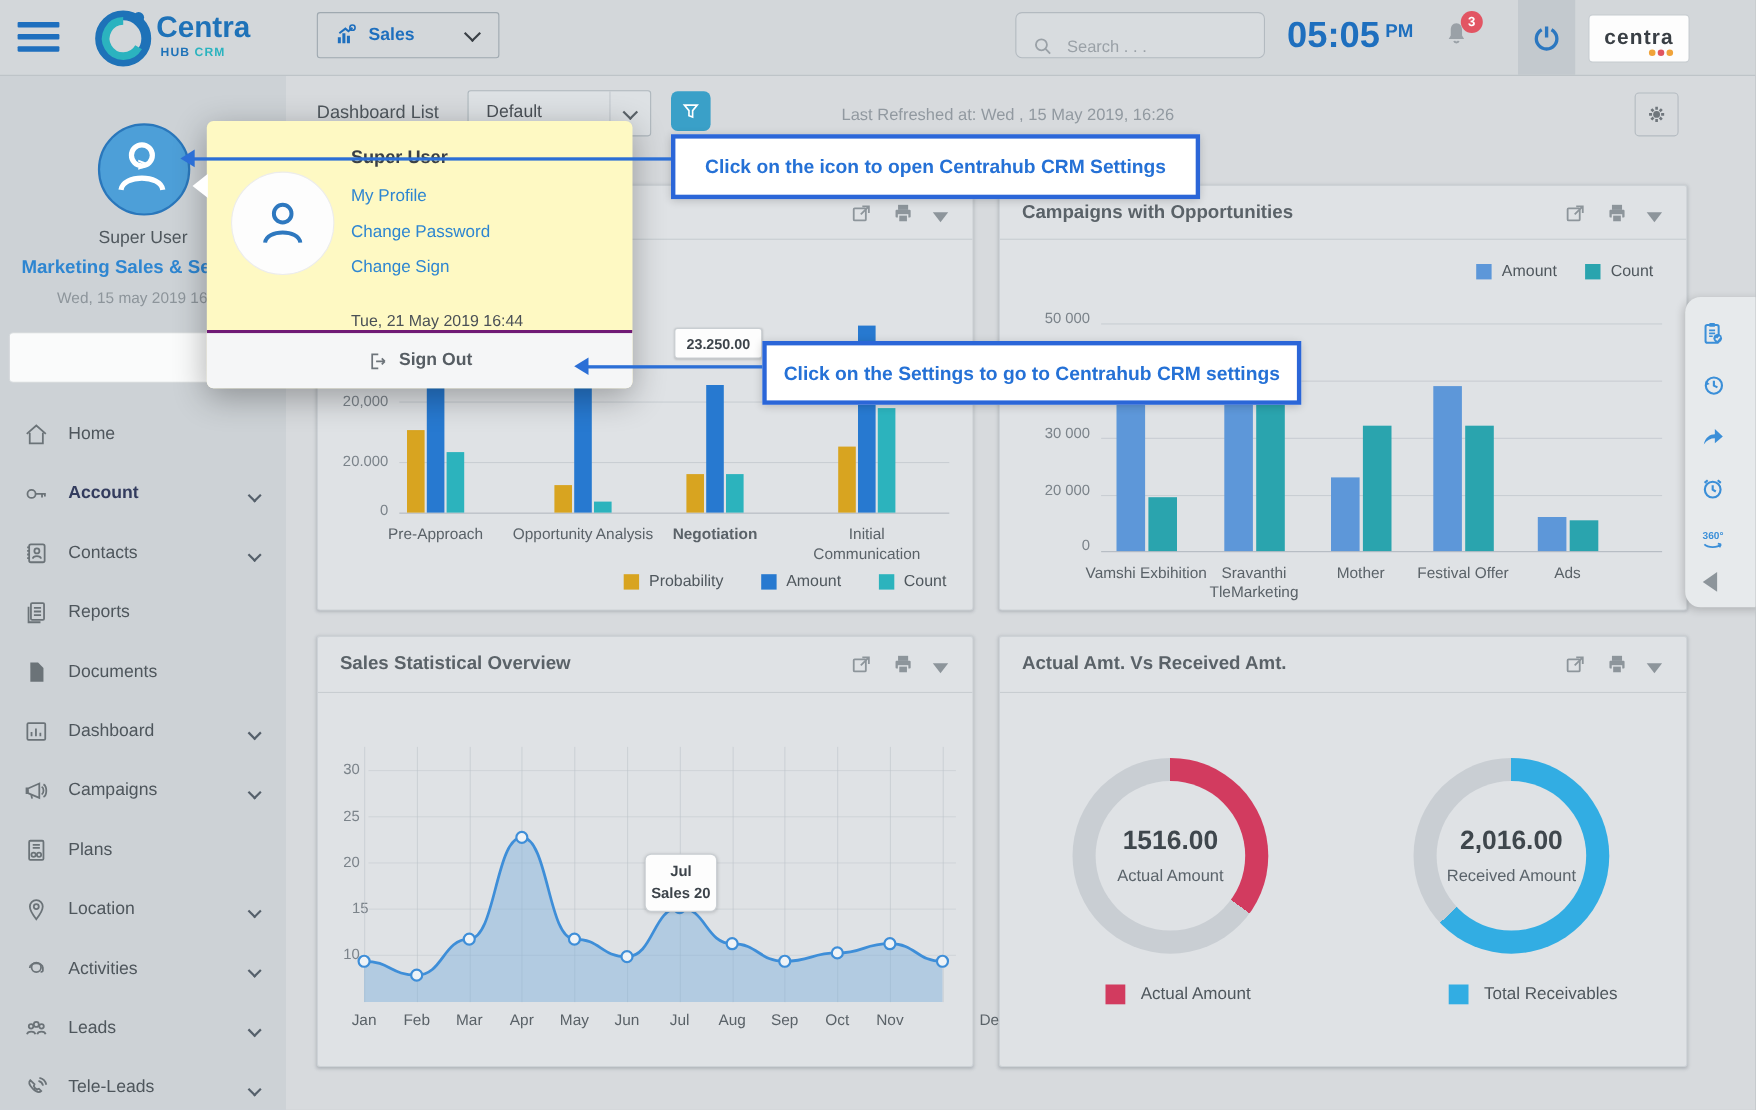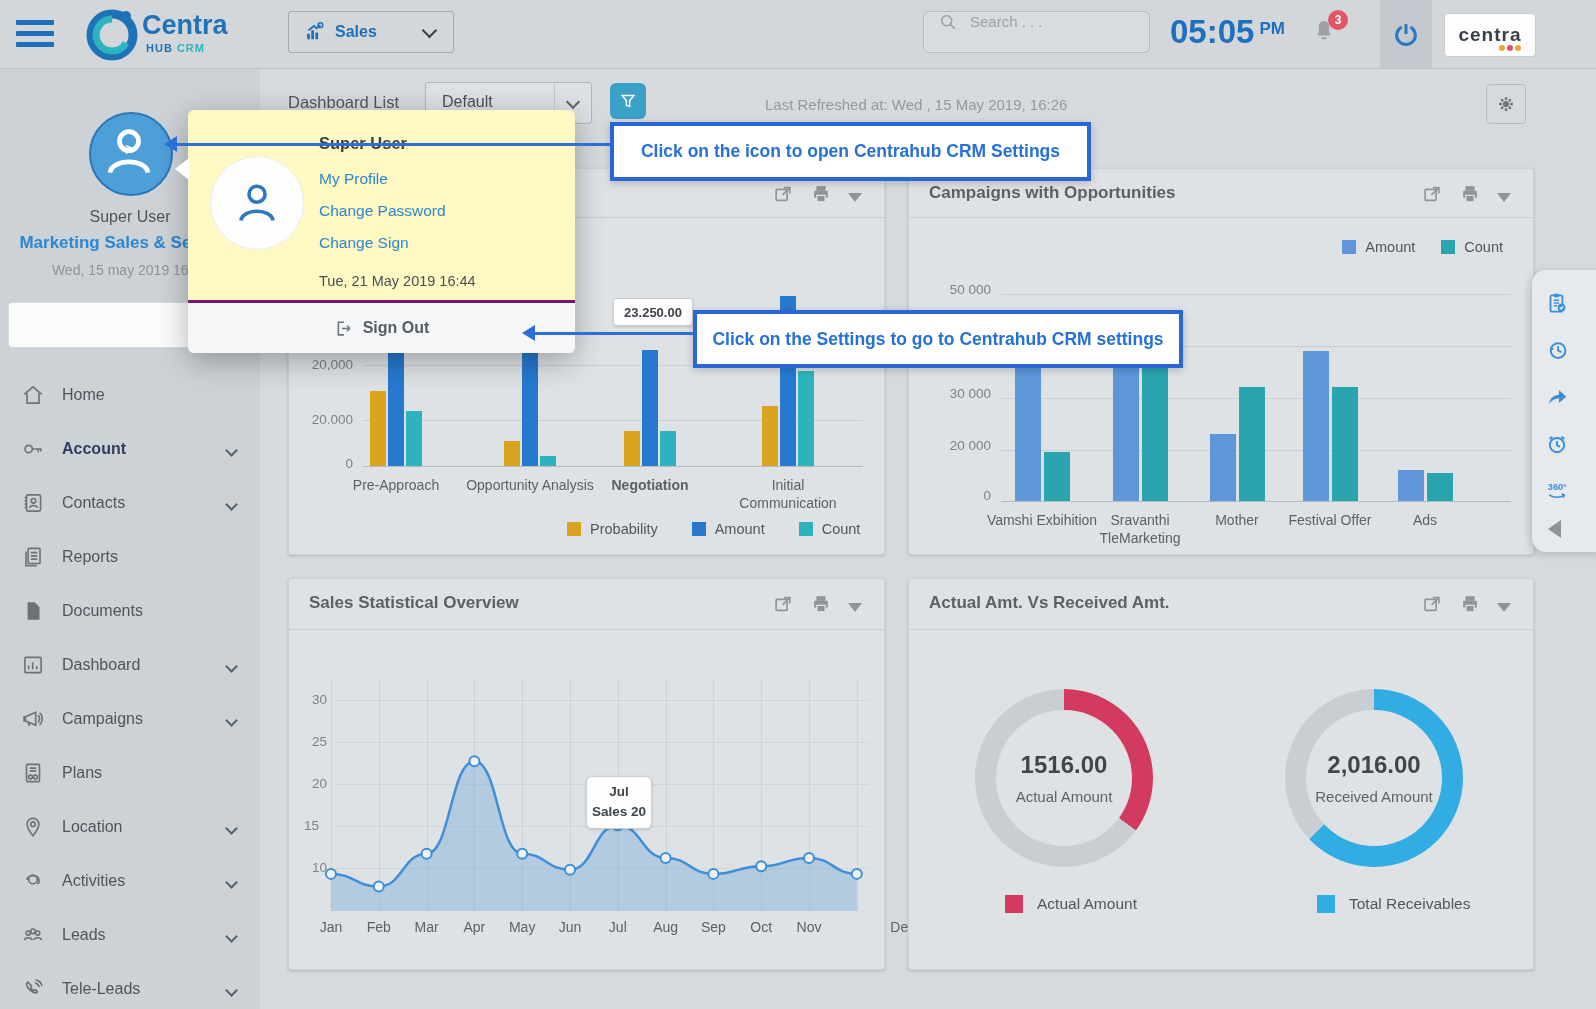--- a/index.html
+++ b/index.html
@@ -12,21 +12,21 @@
   .hamburger span{display:block;height:5px;background:#1e6fbe;border-radius:1px;margin-bottom:6px;}
   .brand{position:absolute;left:86px;top:5px;width:150px;height:58px;}
   .brand svg{position:absolute;left:0;top:1px;}
   .brand .nm{position:absolute;left:56px;top:5px;font-size:27px;font-weight:bold;color:#1e72b8;letter-spacing:0;}
   .brand .sub{position:absolute;left:60px;top:37px;font-size:11px;font-weight:bold;letter-spacing:1px;}
   .brand .sub .hub{color:#1e72b8;} .brand .sub .crm{color:#2bb3bf;}
   .module-select{position:absolute;left:288px;top:11px;width:164px;height:40px;border:1px solid #9fa9b0;border-radius:3px;display:flex;align-items:center;cursor:pointer;}
   .module-select .lbl{font-size:16px;font-weight:600;color:#1e6fbe;margin-left:10px;}
   .chev{width:9px;height:9px;border-right:2px solid #3a4046;border-bottom:2px solid #3a4046;transform:rotate(45deg);display:inline-block;}
   .module-select .chev{position:absolute;right:18px;top:13px;}
-  .searchbox{position:absolute;left:923px;top:11px;width:225px;height:40px;background:#d8dcdf;border:1px solid #b3bac0;border-radius:6px;display:flex;align-items:flex-start;}
+  .searchbox{position:absolute;left:923px;top:11px;width:225px;height:40px;background:#d8dcdf;border:1px solid #b3bac0;border-radius:6px;display:flex;align-items:flex-end;}
   .searchbox input{border:none;background:transparent;outline:none;font-size:15px;color:#6a7177;width:160px;font-family:inherit;}
   .searchbox input::placeholder{color:#9aa1a7;}
   .clock{position:absolute;left:1170px;top:13px;color:#1e6fbe;}
   .clock .t{font-size:33px;font-weight:600;}
   .clock .m{font-size:17px;font-weight:600;position:relative;top:-9px;margin-left:5px;}
   .bell{position:absolute;left:1310px;top:17px;width:34px;height:34px;cursor:pointer;}
   .badge{position:absolute;left:18px;top:-7px;min-width:20px;height:20px;border-radius:10px;background:#e25563;color:#fff;font-size:12px;font-weight:bold;display:flex;align-items:center;justify-content:center;}
   .power-col{position:absolute;left:1380px;top:0;width:52px;height:68px;background:#c3c9ce;display:flex;align-items:center;justify-content:center;cursor:pointer;}
   .logo-box{position:absolute;left:1444px;top:13px;width:90px;height:42px;background:#fdfdfd;border:1px solid #c6ccd0;border-radius:4px;display:flex;align-items:center;justify-content:center;}
   .logo-box .tx{font-size:19px;font-weight:bold;color:#393f45;letter-spacing:1px;}
@@ -95,21 +95,21 @@
   .rpanel{position:absolute;left:1532px;top:270px;width:70px;height:282px;background:#e7eaec;border-radius:14px 0 0 14px;box-shadow:-2px 2px 8px rgba(0,0,0,.18);z-index:6;}
   .rpanel .ri{position:absolute;left:12px;width:26px;height:26px;color:#3b8fd8;cursor:pointer;}
   .collapse{position:absolute;left:16px;top:250px;width:0;height:0;border-top:9px solid transparent;border-bottom:9px solid transparent;border-right:13px solid #8d959b;cursor:pointer;}
 
   
   .popup{position:absolute;left:188px;top:110px;width:387px;height:243px;background:#fef9c3;border-radius:6px;box-shadow:0 8px 30px rgba(0,0,0,.3);z-index:20;}
   .popup .tri{position:absolute;left:-13px;top:48px;width:0;height:0;border-top:11px solid transparent;border-bottom:11px solid transparent;border-right:14px solid #fff;}
   .popup .av{position:absolute;left:22px;top:46px;width:92px;height:92px;border-radius:50%;border:1px solid #ececec;background:#fdfdfd;display:flex;align-items:center;justify-content:center;}
   .popup .nm{position:absolute;left:131px;top:24px;font-size:16.5px;font-weight:bold;color:#3a4046;}
   .popup .lk{position:absolute;left:131px;font-size:15.5px;color:#2e86d1;cursor:pointer;}
-  .popup .dt{position:absolute;left:131px;top:163px;font-size:14.5px;color:#4a5056;}
+  .popup .dt{position:absolute;left:131px;top:174px;font-size:14.5px;color:#4a5056;}
   .popup .ft{position:absolute;left:0;bottom:0;width:100%;height:50px;background:#f5f6f7;border-top:3px solid #701a75;border-radius:0 0 6px 6px;display:flex;align-items:center;}
   .popup .fbtn{flex:1;display:flex;align-items:center;justify-content:center;gap:10px;font-size:16px;font-weight:600;color:#565d63;cursor:pointer;}
   .popup .fbtn + .fbtn{border-left:1px solid #e3e6e8;}
   .popup .fic{width:19px;height:19px;color:#6e757b;}
 
   
   .callout{position:absolute;background:#fff;border:4px solid #2b66d8;display:flex;align-items:center;justify-content:center;font-size:17.5px;font-weight:600;color:#2571d6;z-index:15;box-shadow:0 2px 8px rgba(0,0,0,.2);}
   #co1{left:610px;top:122px;width:473px;height:51px;}
   #co2{left:693px;top:310px;width:482px;height:50px;}
   .aline{position:absolute;height:3px;background:#2c6fd6;z-index:25;}
@@ -438,21 +438,21 @@
         <span class="caret-down"></span>
       </div>
     </div>
     <div id="plot3">
         <div class="ytick" style="left: 8px; top: 113px; width: 30px;">30</div>
         <div class="gline" style="left: 46px; top: 121px; width: 534px; background: rgba(197, 203, 208, 0.55);"></div>
         <div class="ytick" style="left: 8px; top: 155px; width: 30px;">25</div>
         <div class="gline" style="left: 46px; top: 163px; width: 534px; background: rgba(197, 203, 208, 0.55);"></div>
         <div class="ytick" style="left: 8px; top: 197px; width: 30px;">20</div>
         <div class="gline" style="left: 46px; top: 205px; width: 534px; background: rgba(197, 203, 208, 0.55);"></div>
-        <div class="ytick" style="left: 0; top: 239px; width: 30px;">15</div>
+        <div class="ytick" style="left: 16px; top: 239px; width: 30px;">15</div>
         <div class="gline" style="left: 46px; top: 247px; width: 534px; background: rgba(197, 203, 208, 0.55);"></div>
         <div class="ytick" style="left: 8px; top: 281px; width: 30px;">10</div>
         <div class="gline" style="left: 46px; top: 289px; width: 534px; background: rgba(197, 203, 208, 0.55);"></div>
         <div class="vline" style="left: 42px; top: 100px; height: 232px;"></div>
         <div class="cat" style="left: 22px; top: 340px; width: 40px;">Jan</div>
         <div class="vline" style="left: 90px; top: 100px; height: 232px;"></div>
         <div class="cat" style="left: 69.8px; top: 340px; width: 40px;">Feb</div>
         <div class="vline" style="left: 138px; top: 100px; height: 232px;"></div>
         <div class="cat" style="left: 117.6px; top: 340px; width: 40px;">Mar</div>
         <div class="vline" style="left: 185px; top: 100px; height: 232px;"></div>

